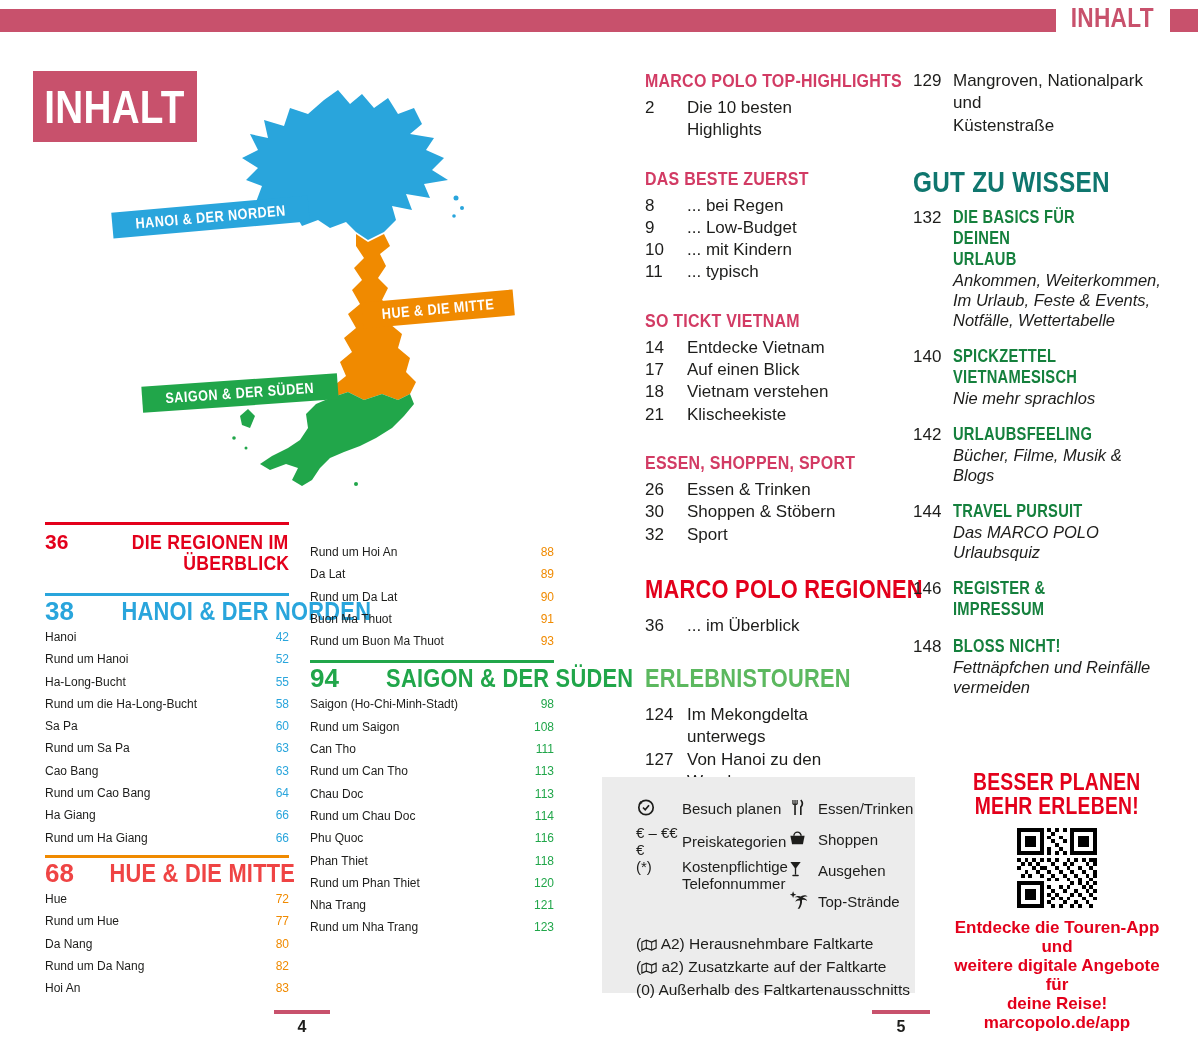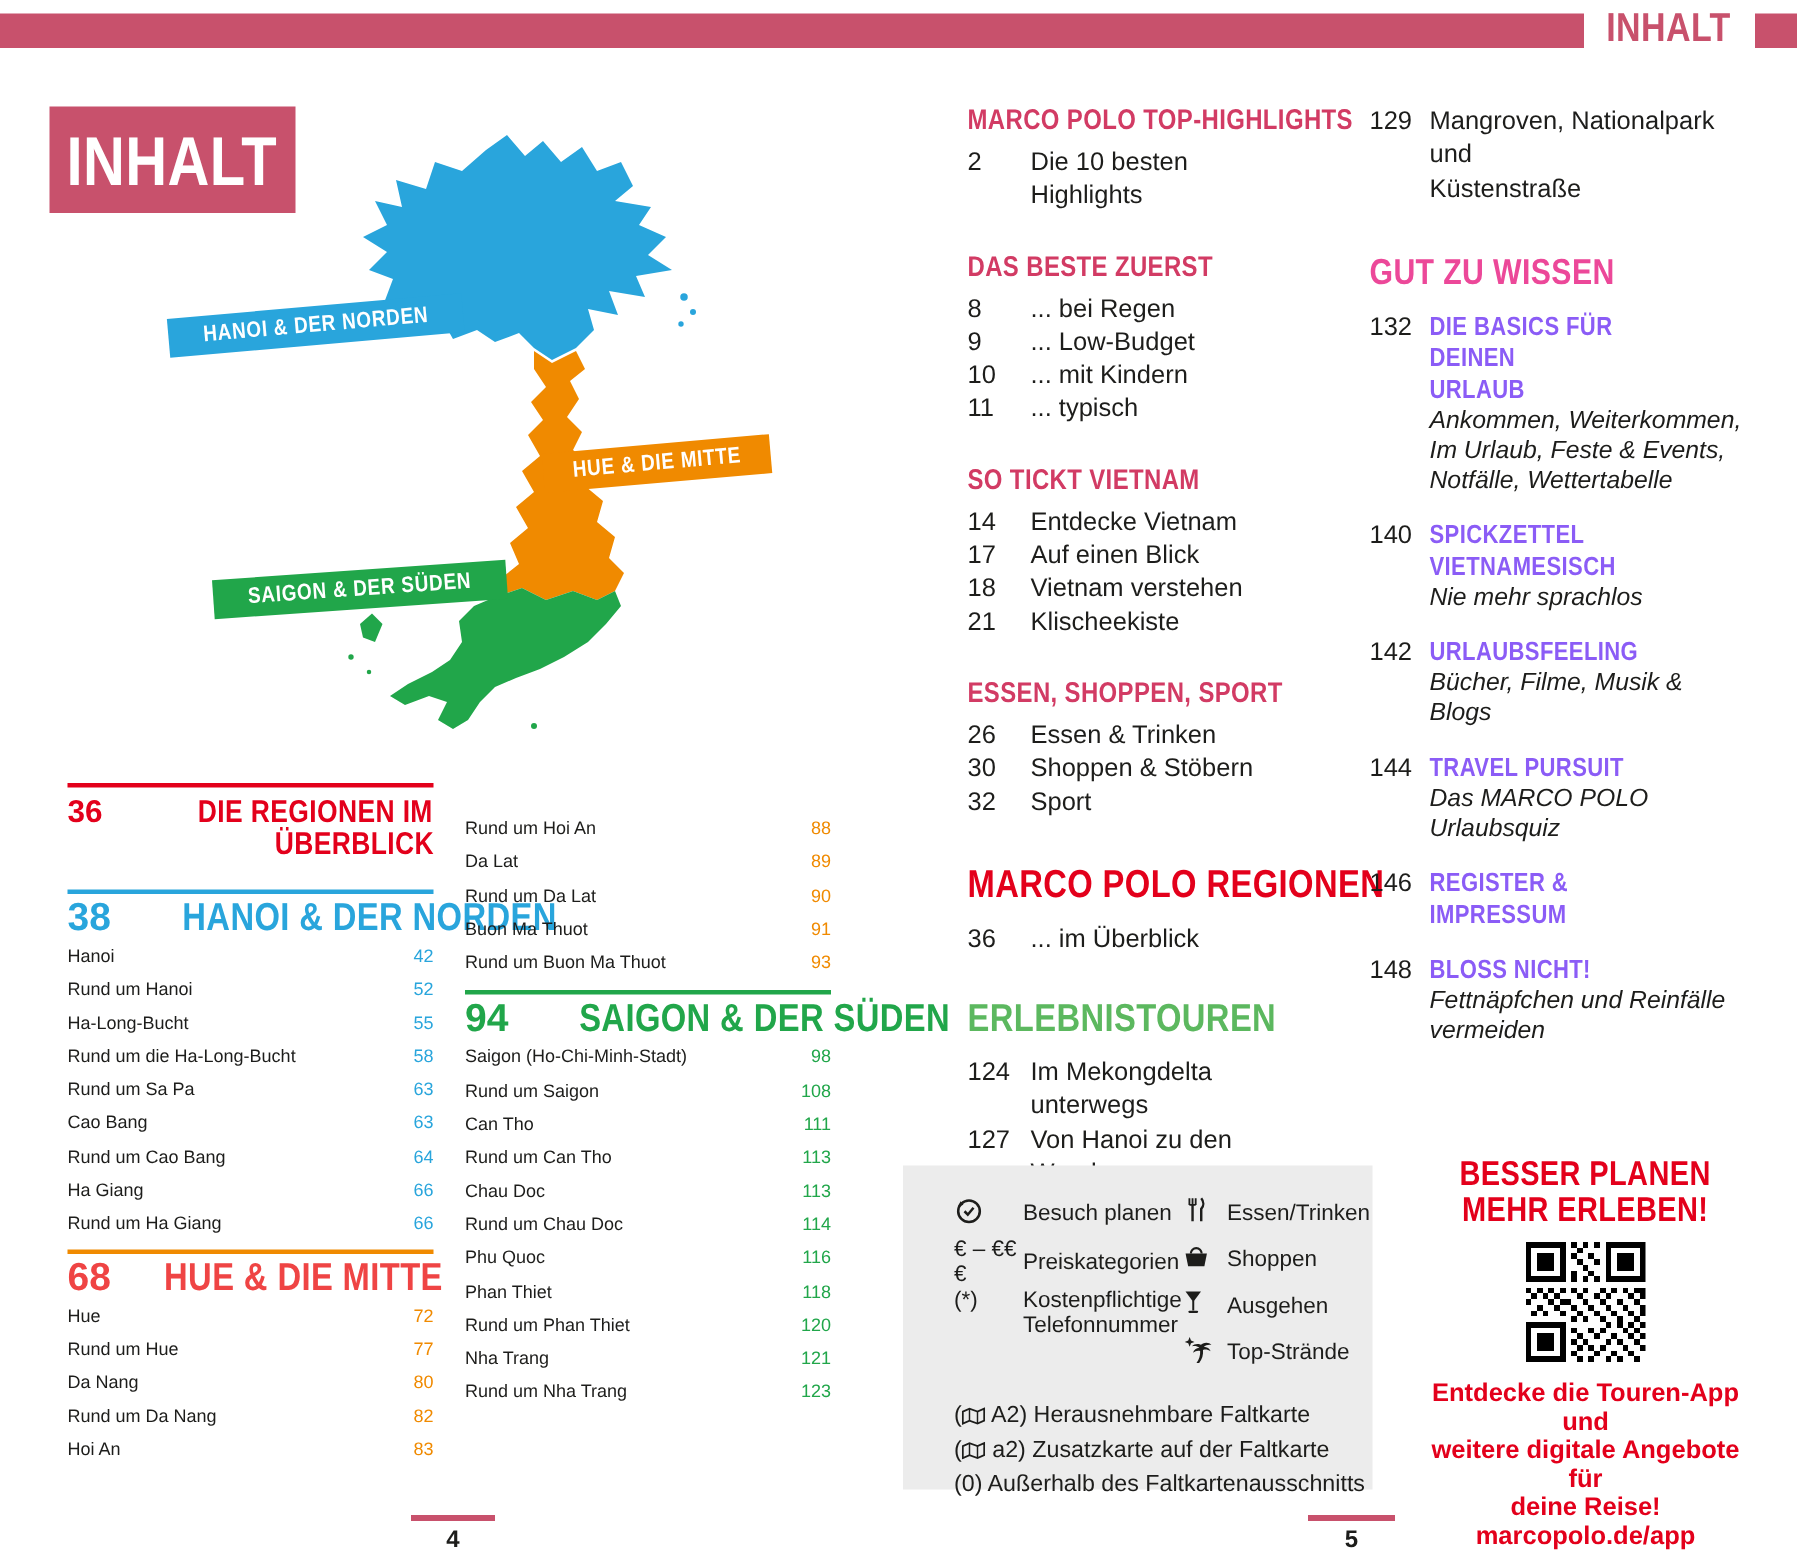--- a/index.html
+++ b/index.html
@@ -59,27 +59,27 @@
   .mid-label{flex:1;}
   .big-head{font-weight:bold;font-size:26px;line-height:27px;}
   .big-head.red{color:#e3001b;margin-top:30px;}
   .big-head.lgreen{color:#5cb85f;margin-top:28px;text-align:right;}
   .big-rows{margin-top:12px;}
 
   
   .rightcol{position:absolute;left:913px;top:70px;width:250px;}
   .r-row{display:flex;font-size:17px;line-height:22.3px;}
   .r-num{width:40px;flex:none;}
-  .wissen-title-main{color:#ec4899;font-weight:bold;font-size:24px;line-height:26px;margin-top:32px;}
+  .wissen-title-main{color:#0f766e;font-weight:bold;font-size:29px;line-height:26px;margin-top:32px;}
   .wissen-list{margin-top:12px;}
   .wissen-row{display:flex;margin-top:16px;font-size:17px;}
   .wissen-row:first-child{margin-top:0;}
   .wissen-num{width:40px;flex:none;line-height:21px;}
   .wissen-body{flex:1;}
-  .wissen-title{color:#8b5cf6;font-weight:bold;font-size:17.5px;line-height:21px;}
+  .wissen-title{color:#15803d;font-weight:bold;font-size:17.5px;line-height:21px;}
   .wissen-sub{font-style:italic;font-size:16.5px;line-height:20px;color:#1d1d1b;}
 
   
   .legend{position:absolute;left:602px;top:777px;width:313px;height:216px;background:#ececec;
           box-sizing:border-box;padding:16px 6px 0 34px;font-size:15px;}
   .legend-cols{display:flex;}
   .lg-left{width:152px;}
   .lg-right{width:121px;}
   .lg-row{display:flex;align-items:center;min-height:31px;}
   .lg-row.top{align-items:flex-start;}
@@ -174,20 +174,24 @@
         <div class="toc-row">
           <span class="toc-label">Ha-Long-Bucht</span>
           <span class="toc-page">55</span>
         </div>
 
         <div class="toc-row">
           <span class="toc-label">Rund um die Ha-Long-Bucht</span>
           <span class="toc-page">58</span>
         </div>
 
+        <div class="toc-row">
+          <span class="toc-label">Sa Pa</span>
+          <span class="toc-page">60</span>
+        </div>
 
         <div class="toc-row">
           <span class="toc-label">Rund um Sa Pa</span>
           <span class="toc-page">63</span>
         </div>
 
         <div class="toc-row">
           <span class="toc-label">Cao Bang</span>
           <span class="toc-page">63</span>
         </div>

